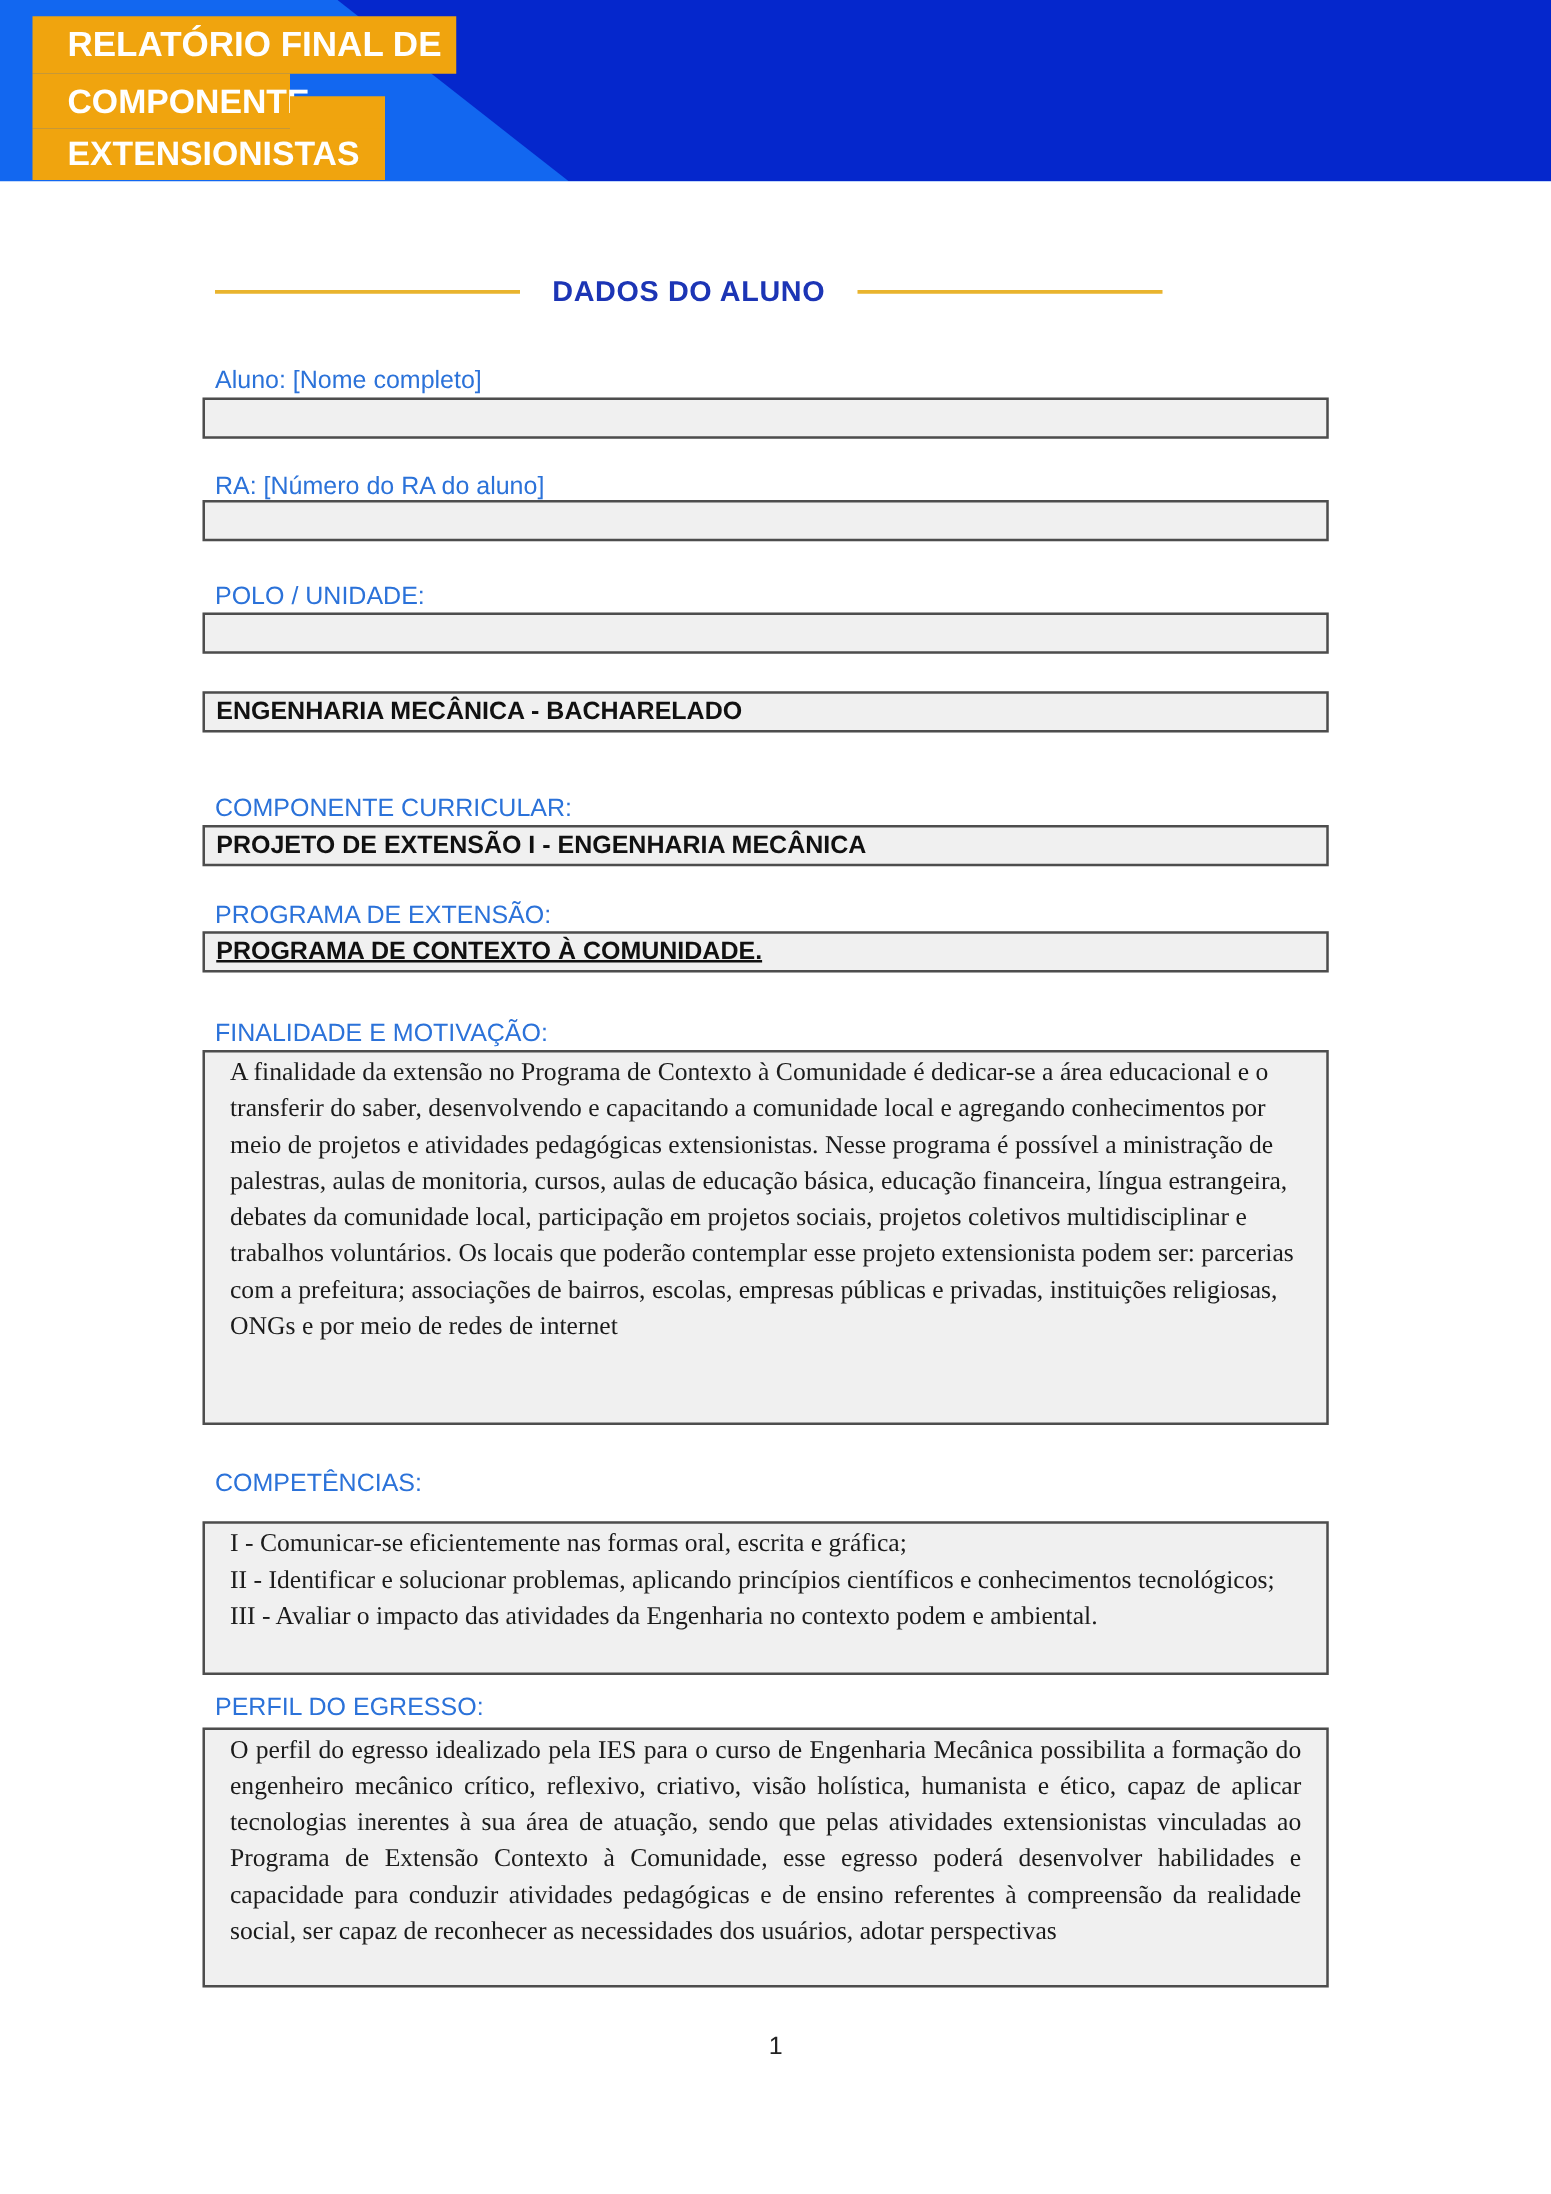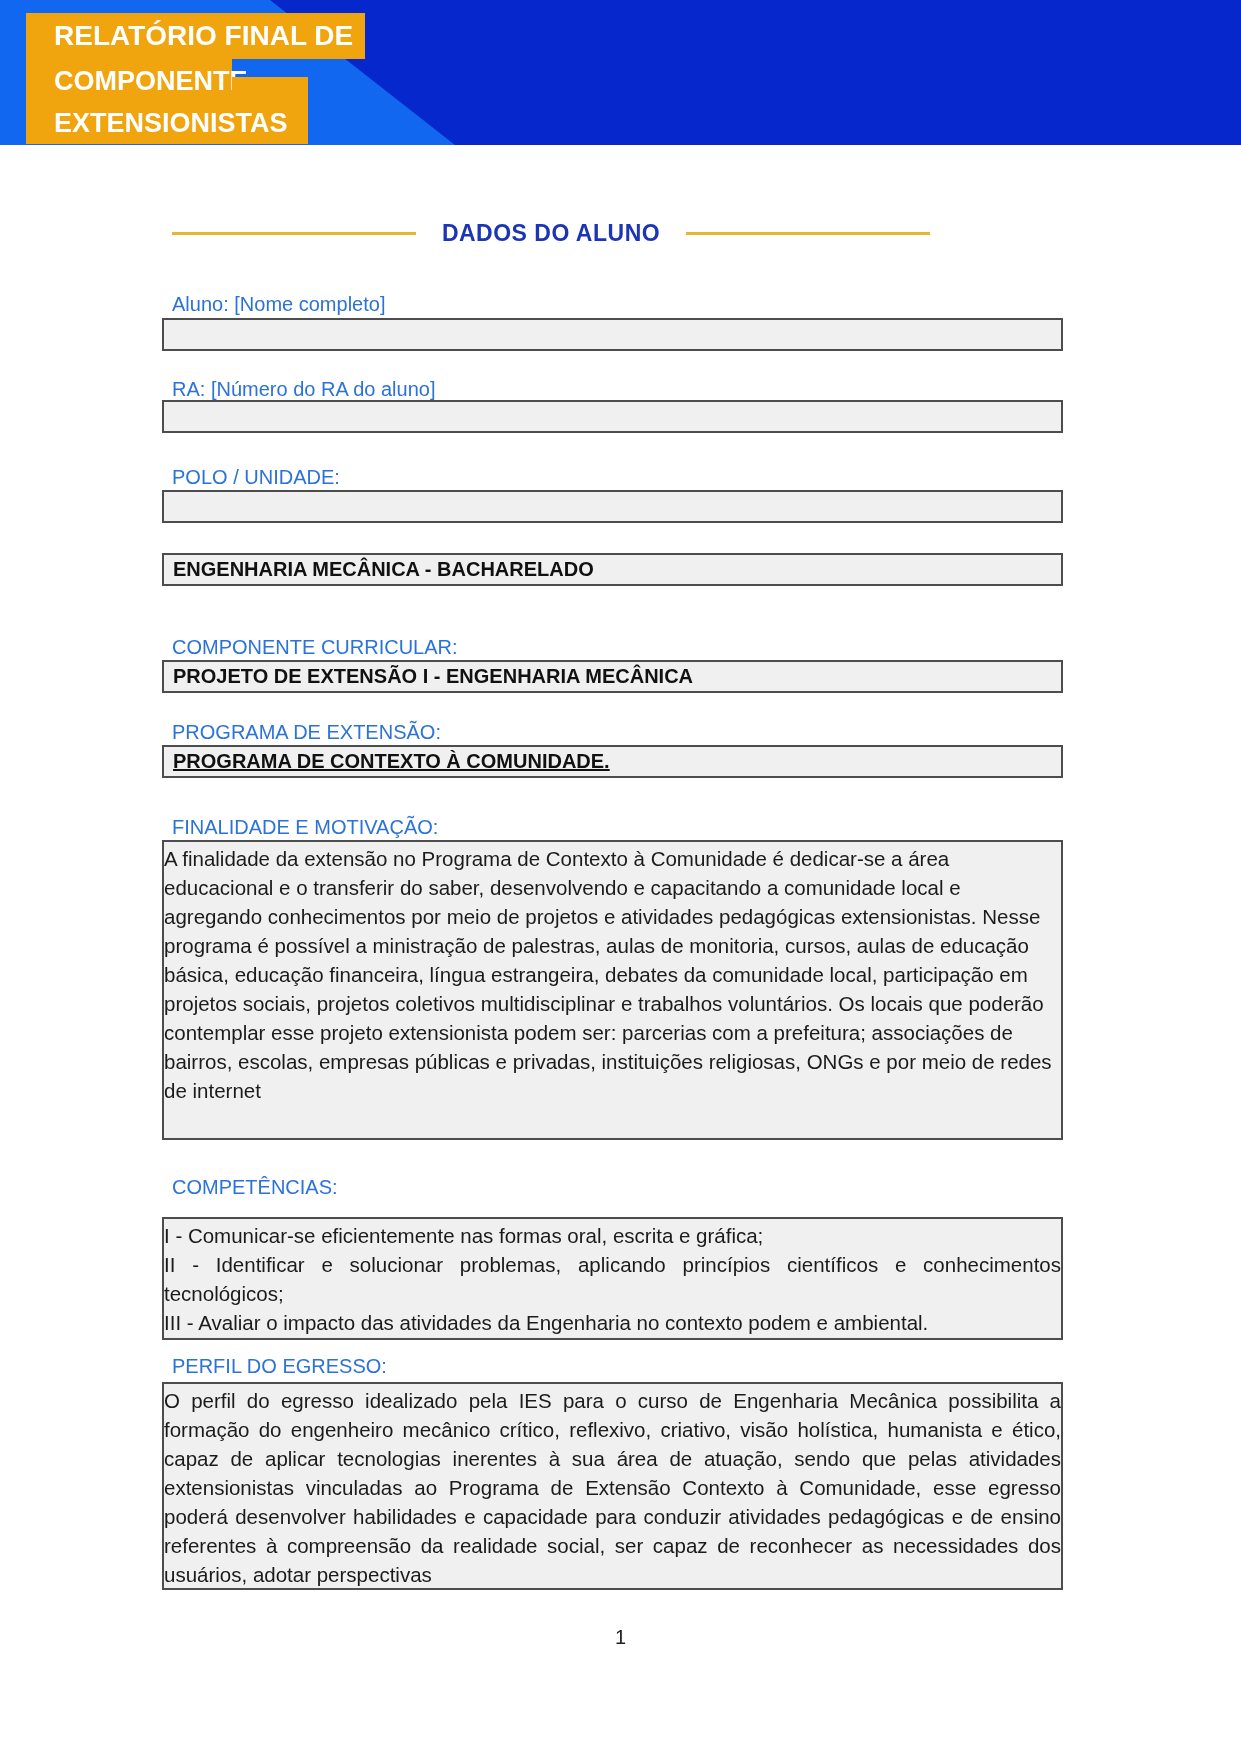--- a/index.html
+++ b/index.html
@@ -37,21 +37,21 @@
   .lbl-1 { top:378px; } .box-1 { top:400px; }
   .lbl-2 { top:466px; } .box-2 { top:490px; }
   .lbl-3 { top:553px;margin-left:32px; } .box-3 { top:553px; }
   .lbl-4 { top:636px; } .box-4 { top:660px; }
   .lbl-5 { top:721px; } .box-5 { top:745px;text-decoration:underline; }
 
   .lbl-fin  { top:816px; }  .box-fin  { top:840px;  height:300px; }
   .lbl-comp { top:1176px; } .box-comp { top:1200px; height:123px;margin-top:17px; }
   .lbl-perf { top:1355px; } .box-perf { top:1382px; height:208px; }
 
-  .para-box { padding:2px 0; overflow:hidden; }
+  .para-box { padding:2px 20px; overflow:hidden;font-family:Liberation Serif, serif; }
   .para-box p { margin:0; font-size:20.5px; line-height:29px; color:#1b1b1b; }
   .align-left p { text-align:left; }
   .align-just p { text-align:justify; }
 
   .page-number { position:absolute; left:0; top:1626px; width:1241px;
     text-align:center; font-size:20px; color:#222222; }
 </style>
 </head>
 <body>
 

